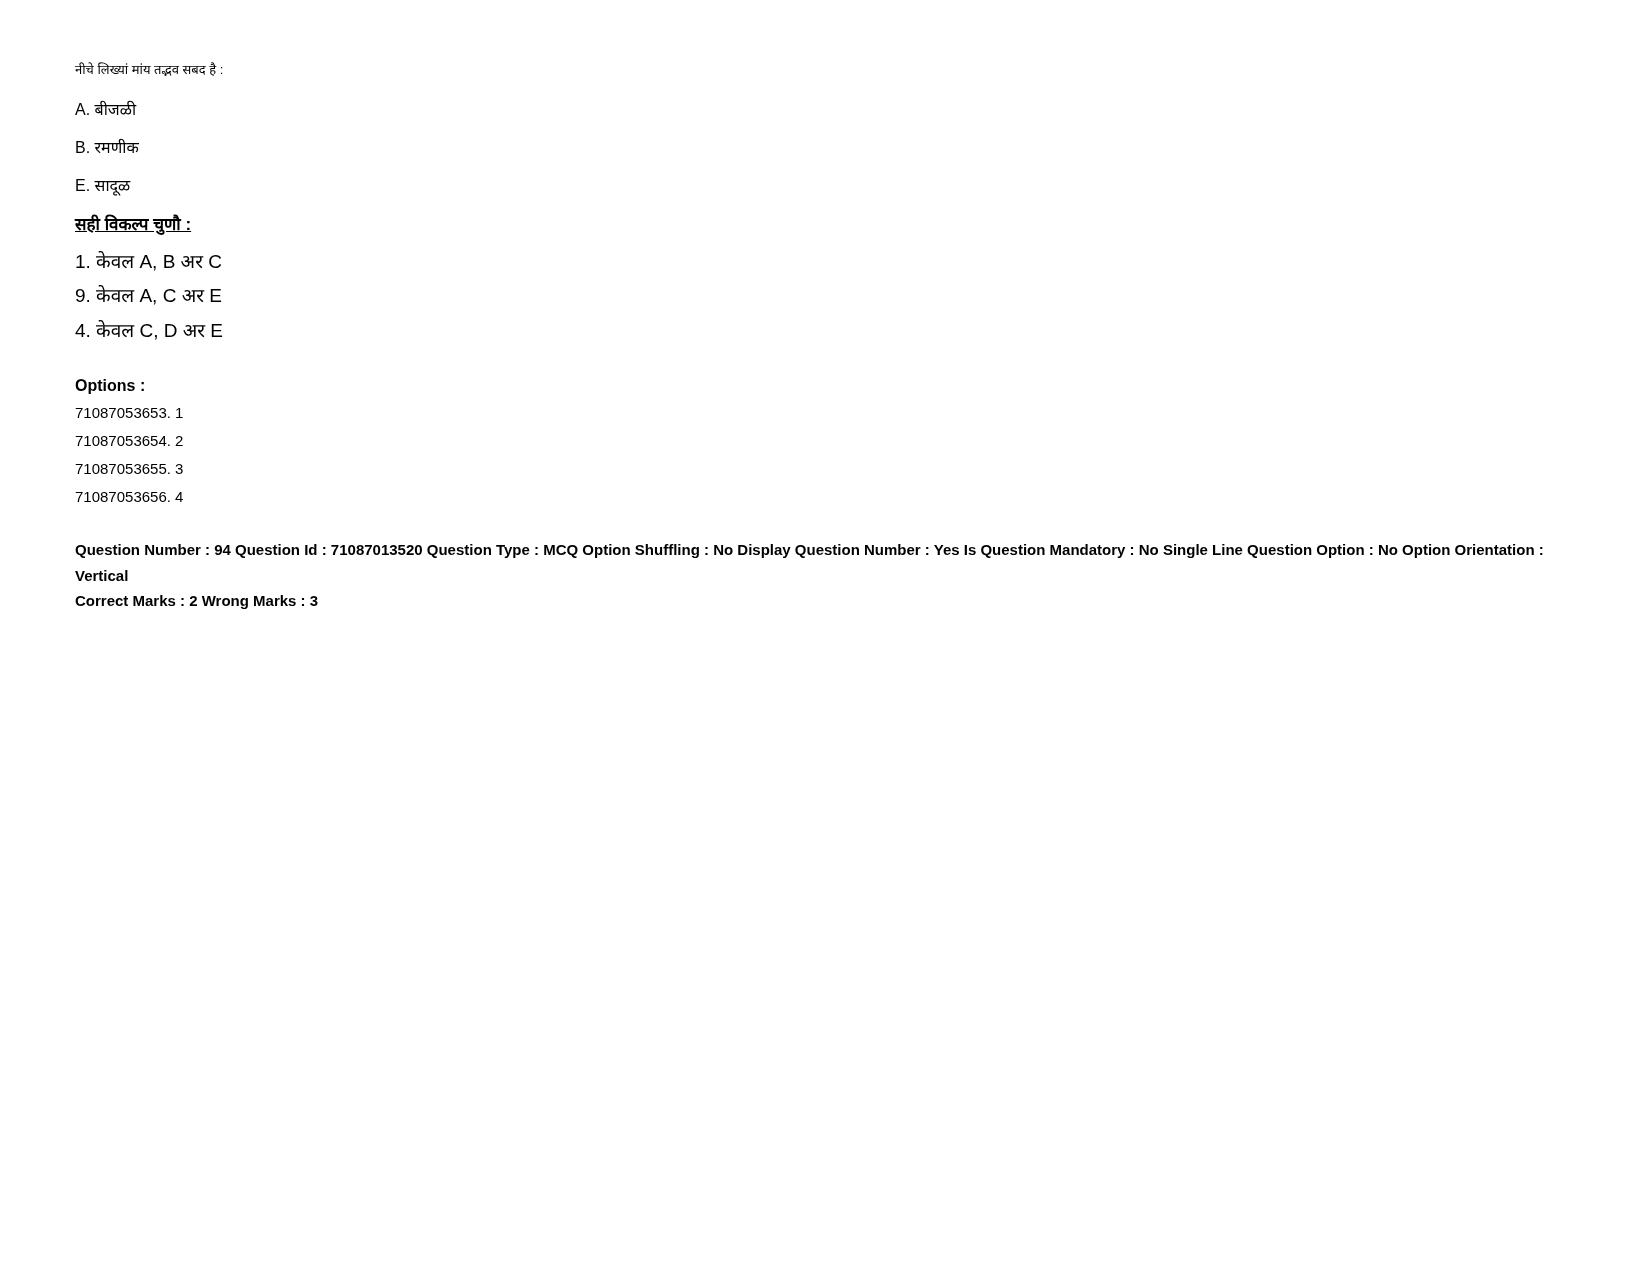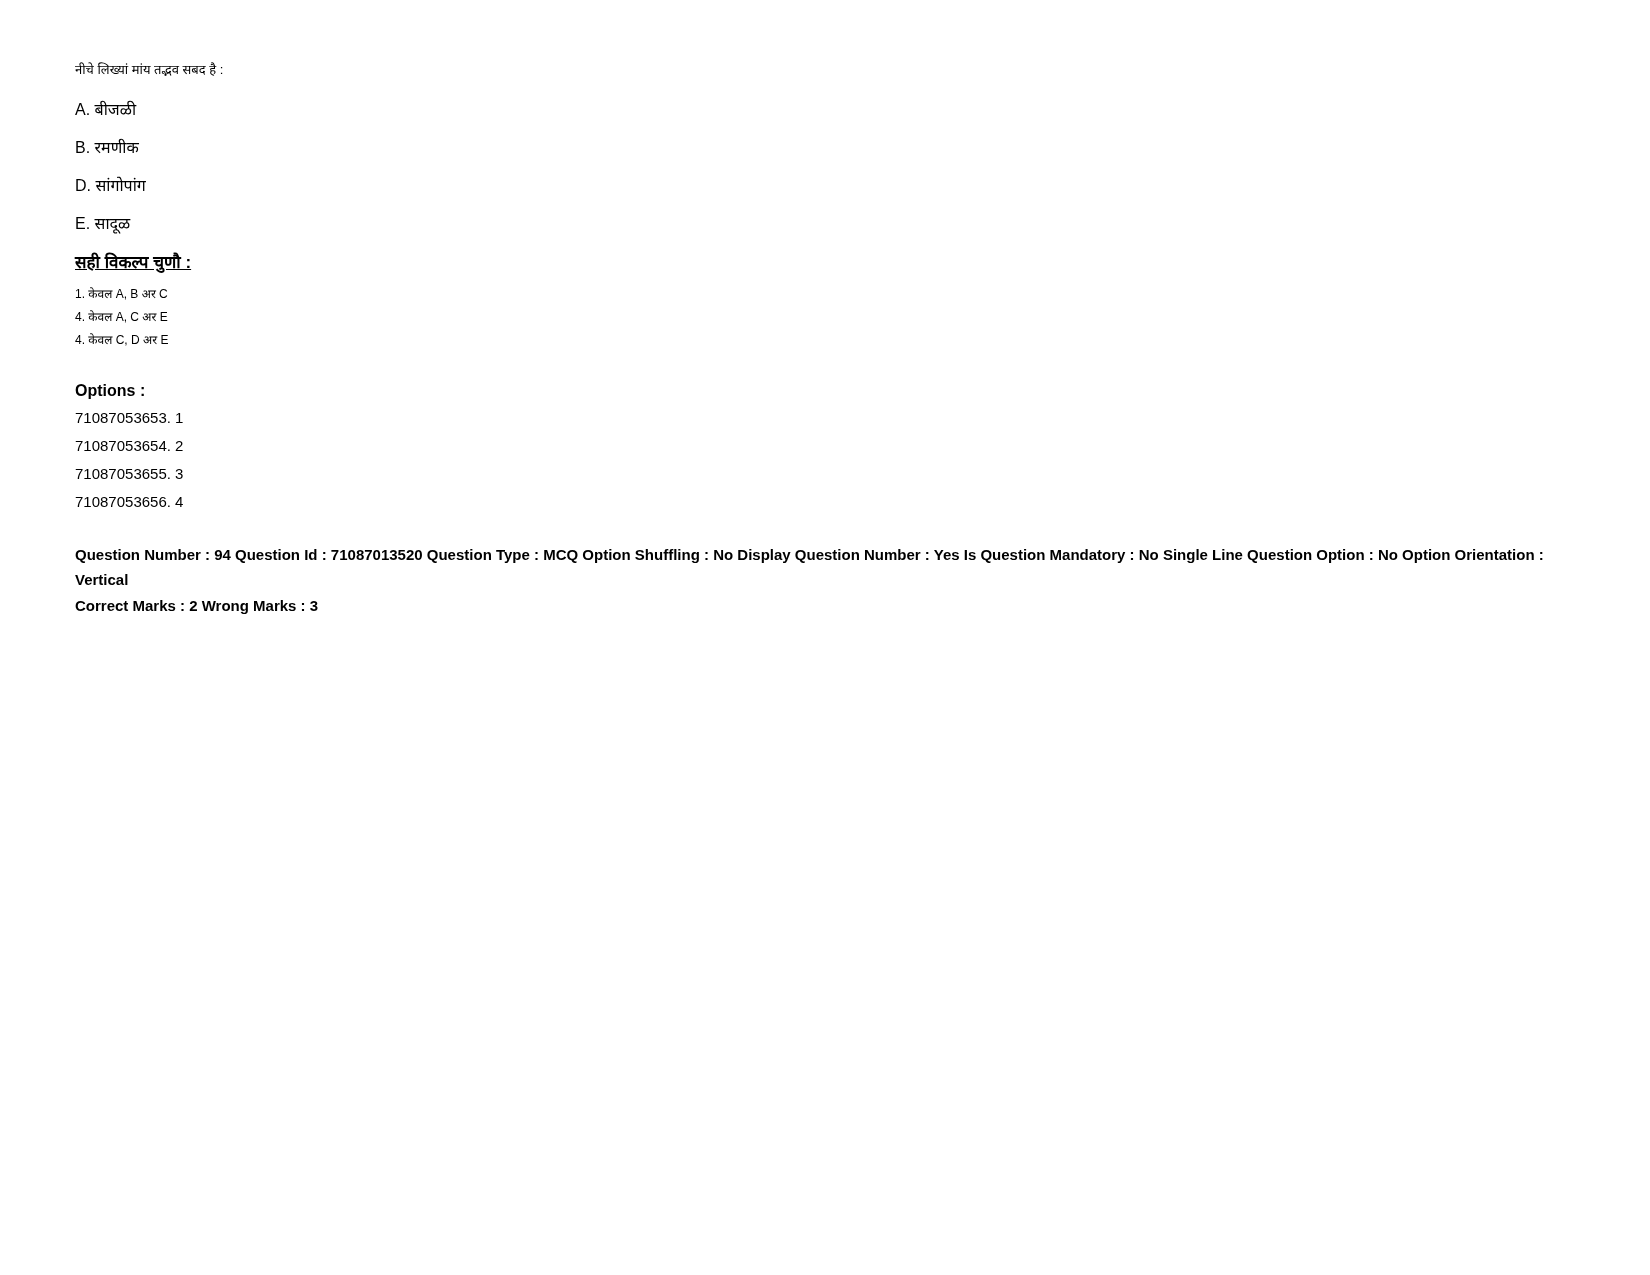--- a/index.html
+++ b/index.html
@@ -28,21 +28,21 @@
     }
     .select-label {
       font-size: 17px;
       font-weight: bold;
       margin-top: 10px;
       margin-bottom: 10px;
       line-height: 1.5;
       text-decoration: underline;
     }
     .numbered-option {
-      font-size: 12px;
+      font-size: 19px;
       margin-bottom: 4px;
       line-height: 1.6;
     }
     .options-header {
       font-size: 16px;
       font-weight: bold;
       margin-top: 31px;
       margin-bottom: 6px;
     }
     .option-code {
@@ -65,34 +65,30 @@
 <div>
   <div class="option-item">
     <span>A.</span>
     <span>बीजळी</span>
   </div>
   <div class="option-item">
     <span>B.</span>
     <span>रमणीक</span>
   </div>
   <div class="option-item">
-    <span>D.</span>
-    <span>सांगोपांग</span>
-  </div>
-  <div class="option-item">
     <span>E.</span>
     <span>सादूळ</span>
   </div>
 </div>
 
 <div class="select-label">सही विकल्प चुणौ :</div>
 
 <div>
   <div class="numbered-option">1. केवल A, B अर C</div>
-  <div class="numbered-option">4. केवल A, C अर E</div>
+  <div class="numbered-option">9. केवल A, C अर E</div>
   <div class="numbered-option">4. केवल C, D अर E</div>
 </div>
 
 <div class="options-header">Options :</div>
 
 <div>
   <div class="option-code">71087053653. 1</div>
   <div class="option-code">71087053654. 2</div>
   <div class="option-code">71087053655. 3</div>
   <div class="option-code">71087053656. 4</div>

